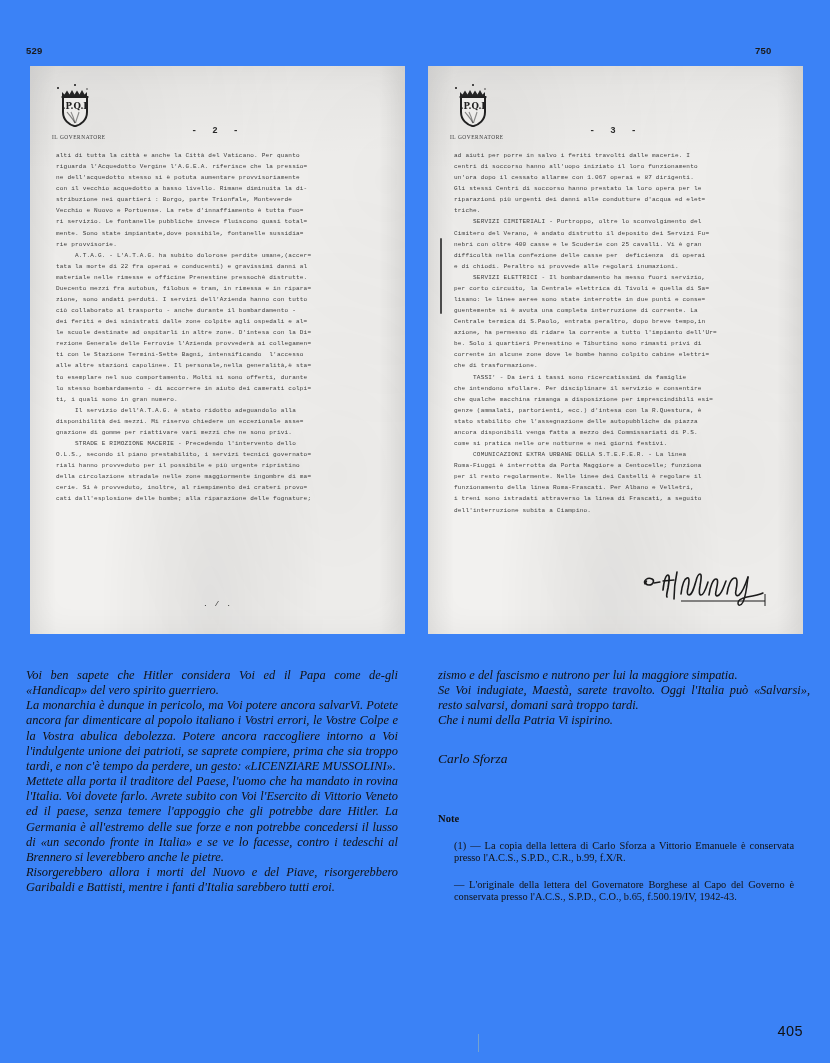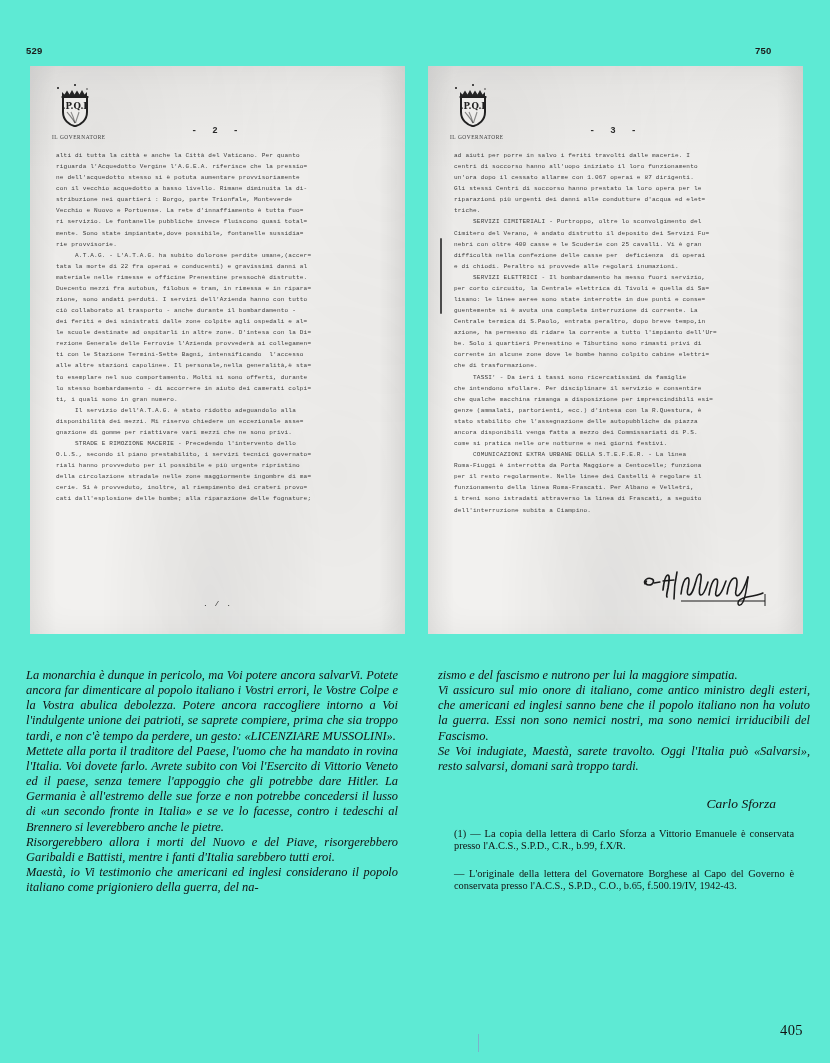--- a/index.html
+++ b/index.html
@@ -11,21 +11,21 @@
     width: 830px;
     height: 1063px;
     position: relative;
     font-family: "Liberation Serif", serif;
     overflow: hidden;
   }
 
   .page-root {
     position: absolute;
     inset: 0;
-    background: #5eead4;
+    background: #3b82f6;
   }
 
   
   .folio {
     position: absolute;
     font-family: "Liberation Sans", sans-serif;
     font-weight: bold;
     font-size: 9.5px;
     color: #1a1a1a;
     letter-spacing: .2px;
@@ -192,21 +192,20 @@
     text-align: justify;
     margin: 0;
   }
   .body-it + .body-it { margin-top: 0; }
 
   .sign-off {
     font-family: "Liberation Serif", serif;
     font-style: italic;
     font-size: 13.5px;
     color: #111;
-    text-align: right;
     margin-top: 22px;
     padding-right: 34px;
   }
 
   .note-head {
     font-family: "Liberation Serif", serif;
     font-weight: bold;
     font-size: 10.6px;
     color: #111;
     margin-top: 46px;
@@ -228,21 +227,21 @@
     width: 1.4px;
     height: 18px;
     background: #7fa8c9;
     opacity: .85;
   }
 
   .page-folio-bottom {
     position: absolute;
     right: 27px;
     bottom: 24px;
-    font-family: Liberation Serif, serif;
+    font-family: Liberation Sans, sans-serif;
     font-size: 14.5px;
     color: #111;
     letter-spacing: .4px;
   }
 </style>
 </head>
 <body>
 
 <div class="page-root">
 
@@ -384,33 +383,34 @@
       <path d="M86 26 C87 18 90 10 94 10 C97 10 96 17 95 22 C94 26 95 29 98 27 C102 24 105 15 107 9" stroke="#1c1c1c" stroke-width="1.6" fill="none" stroke-linecap="round"></path>
       <path d="M107 9 C106 18 105 28 102 34 C100 38 97 38 97 35 C97 32 101 30 106 29 C112 28 118 27 122 25" stroke="#1c1c1c" stroke-width="1.5" fill="none" stroke-linecap="round"></path>
       <path d="M40 33 L124 33" stroke="#1c1c1c" stroke-width="1.1" fill="none"></path>
       <path d="M124 26 L124 38" stroke="#1c1c1c" stroke-width="1" fill="none"></path>
     </svg>
   </div>
 
   <div class="print-area">
 
     <div class="col col-left">
+      <p class="body-it">Voi ben sapete che Hitler considera Voi ed il Papa come de-gli «Handicap» del vero spirito guerriero.</p>
       <p class="body-it">La monarchia è dunque in pericolo, ma Voi potere ancora salvarVi. Potete ancora far dimenticare al popolo italiano i Vostri errori, le Vostre Colpe e la Vostra abulica debolezza. Potere ancora raccogliere intorno a Voi l'indulgente unione dei patrioti, se saprete compiere, prima che sia troppo tardi, e non c'è tempo da perdere, un gesto: «LICENZIARE MUSSOLINI».</p>
       <p class="body-it">Mettete alla porta il traditore del Paese, l'uomo che ha mandato in rovina l'Italia. Voi dovete farlo. Avrete subito con Voi l'Esercito di Vittorio Veneto ed il paese, senza temere l'appoggio che gli potrebbe dare Hitler. La Germania è all'estremo delle sue forze e non potrebbe concedersi il lusso di «un secondo fronte in Italia» e se ve lo facesse, contro i tedeschi al Brennero si leverebbero anche le pietre.</p>
       <p class="body-it">Risorgerebbero allora i morti del Nuovo e del Piave, risorgerebbero Garibaldi e Battisti, mentre i fanti d'Italia sarebbero tutti eroi.</p>
-      <p class="body-it">Maestà, io Vi testimonio che americani ed inglesi considerano il popolo italiano come prigioniero della guerra, del na-</p>
     </div>
 
     <div class="col col-right">
       <p class="body-it">zismo e del fascismo e nutrono per lui la maggiore simpatia.</p>
-      <p class="body-it">Vi assicuro sul mio onore di italiano, come antico ministro degli esteri, che americani ed inglesi sanno bene che il popolo italiano non ha voluto la guerra. Essi non sono nemici nostri, ma sono nemici irriducibili del Fascismo.</p>
       <p class="body-it">Se Voi indugiate, Maestà, sarete travolto. Oggi l'Italia può «Salvarsi», resto salvarsi, domani sarà troppo tardi.</p>
+      <p class="body-it">Che i numi della Patria Vi ispirino.</p>
 
       <div class="sign-off">Carlo Sforza</div>
 
+      <div class="note-head">Note</div>
 
       <div class="note-body">
         <p>(1) — La copia della lettera di Carlo Sforza a Vittorio Emanuele è conservata presso l'A.C.S., S.P.D., C.R., b.99, f.X/R.</p>
         <p>— L'originale della lettera del Governatore Borghese al Capo del Governo è conservata presso l'A.C.S., S.P.D., C.O., b.65, f.500.19/IV, 1942-43.</p>
       </div>
 
       <div class="note-tick"></div>
     </div>
 
     <div class="page-folio-bottom">405</div>

